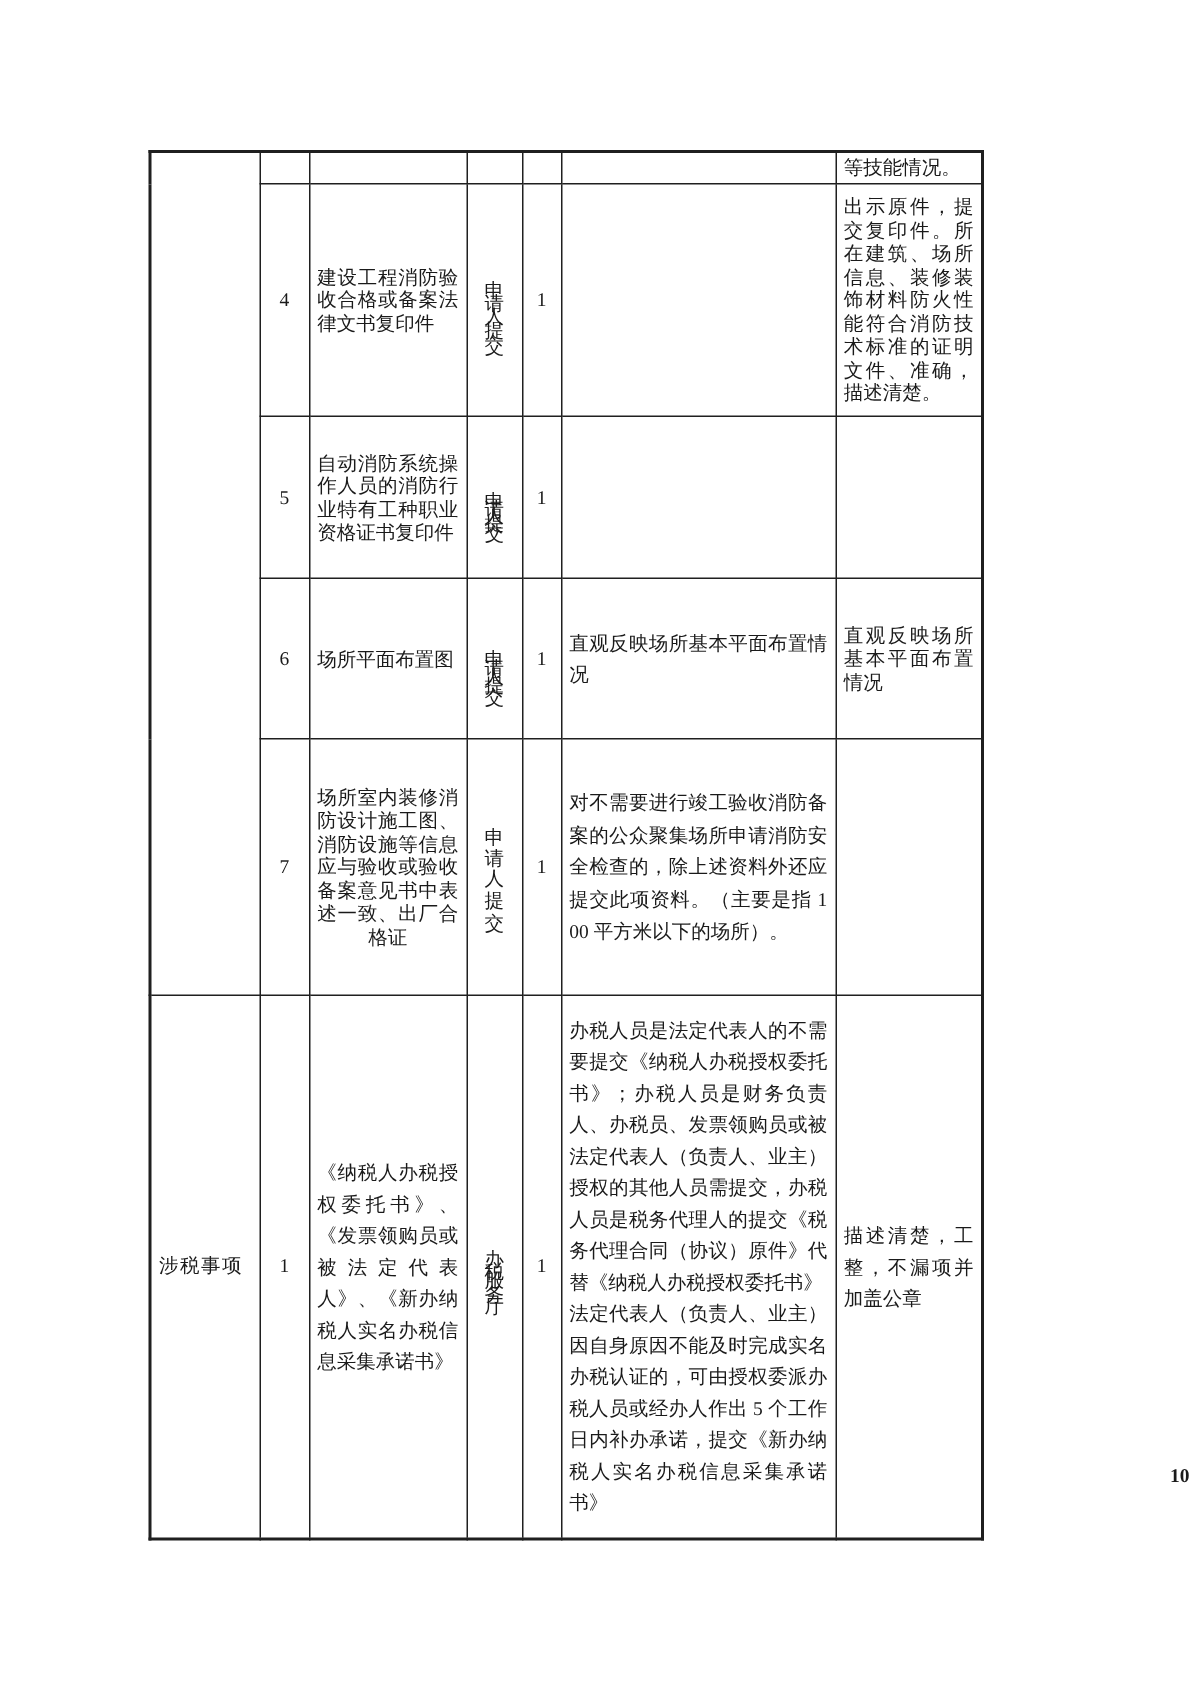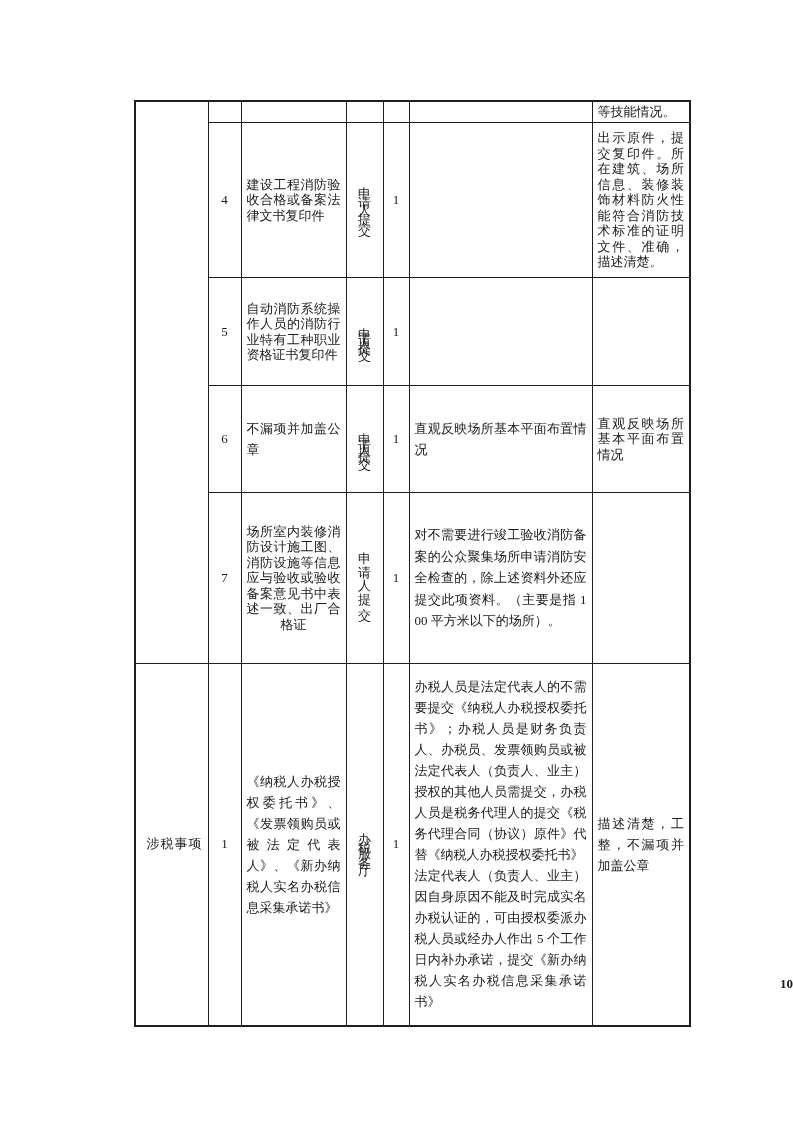--- a/index.html
+++ b/index.html
@@ -6,32 +6,31 @@
   body{
     width:793px;height:1122px;background:#ffffff;position:relative;
     font-family:"Liberation Serif","DejaVu Serif",serif;
     color:#1a1a1a;
   }
   .sheet{position:absolute;inset:0;background:#fff;}
   table.doc{
     position:absolute;left:99px;top:100px;width:555px;
     border-collapse:collapse;table-layout:fixed;
     border:2px solid #1f1f1f;
-    margin-left:35px;
   }
   table.doc td{
     border:1px solid #1f1f1f;
     padding:2px 5px;
     font-size:13px;
     vertical-align:middle;
     overflow:hidden;
     word-break:break-all;
   }
   
-  .c-cat{text-align:right;font-size:13px;letter-spacing:1px;}
+  .c-cat{text-align:left;font-size:13px;letter-spacing:1px;}
   .c-seq{text-align:center;padding:0;}
   .c-count{text-align:center;padding:0;}
   .c-mat{
     text-align:justify;text-justify:inter-character;
     line-height:15.5px;font-size:12.5px;padding:2px 7px;
   }
   .c-purpose{
     text-align:justify;text-justify:inter-character;
     line-height:21.5px;font-size:13px;padding:2px 7px;
   }
@@ -99,21 +98,21 @@
       <td class="c-seq">5</td>
       <td class="c-mat">自动消防系统操作人员的消防行业特有工种职业资格证书复印件</td>
       <td class="vcell"><span class="vtext ls5">申请人提交</span></td>
       <td class="c-count">1</td>
       <td class="c-purpose"></td>
       <td class="c-req"></td>
     </tr>
 
     <tr style="height:107px">
       <td class="c-seq">6</td>
-      <td class="c-mat lh21">不漏项并加盖公章</td>
+      <td class="c-mat lh21">场所平面布置图</td>
       <td class="vcell"><span class="vtext ls6">申请人提交</span></td>
       <td class="c-count">1</td>
       <td class="c-purpose">直观反映场所基本平面布置情况</td>
       <td class="c-req">直观反映场所基本平面布置情况</td>
     </tr>
 
     <tr style="height:171px">
       <td class="c-seq">7</td>
       <td class="c-mat last-center">场所室内装修消防设计施工图、消防设施等信息应与验收或验收备案意见书中表述一致、出厂合格证</td>
       <td class="vcell"><span class="vtext ls14">申请人提交</span></td>

